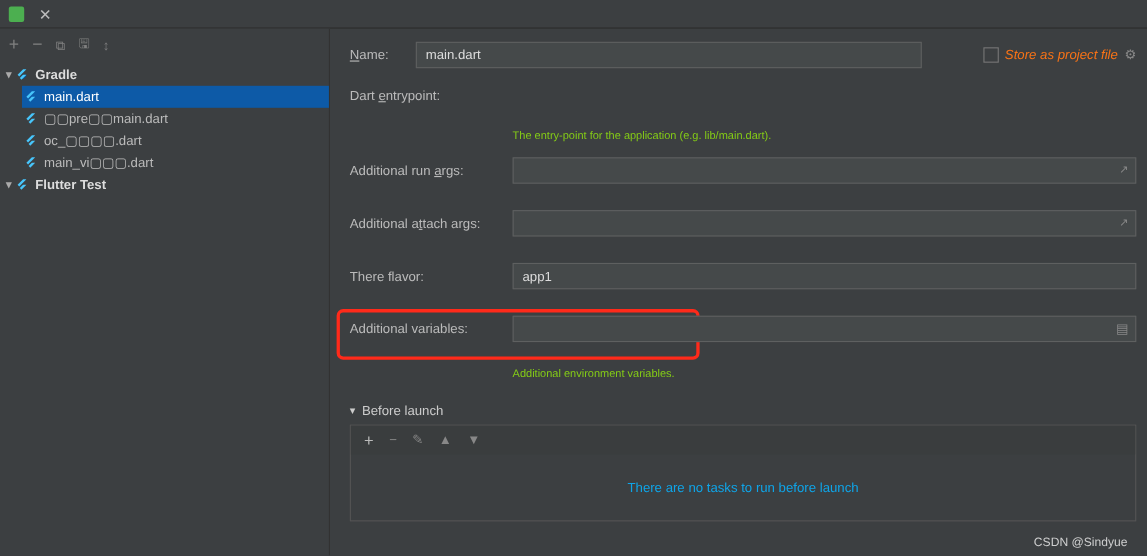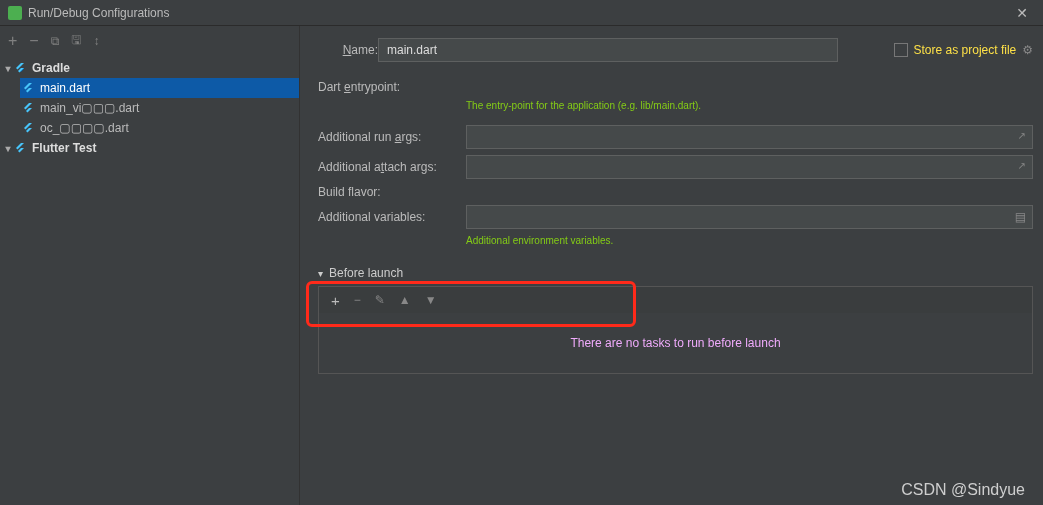--- a/index.html
+++ b/index.html
@@ -22,58 +22,57 @@
 .tree-node .label { margin-left: 2px; }
 .tree-node.group { font-weight: bold; color: #ddd; }
 .tree-node.group .flutter-icon { margin-right: 4px; }
 .tree-child { padding-left: 20px; }
 .tree-node.selected { background: #0d5aa7; color: #fff; }
 .tree-node.selected .label { color: #fff; }
 .flutter-icon { width: 12px; height: 12px; display: inline-block; margin-right: 4px; }
 
 .content { flex: 1; padding: 12px 10px 0 18px; overflow: hidden; }
 
-.row { display: flex; align-items: center; margin-bottom: 6px; }
+.row { display: flex; align-items: center; margin-bottom: 24px; }
 .row-label { width: 148px; color: #bbb; }
 .row-label .ul { text-decoration: underline; }
 .row-input { flex: 1; background: #45494a; border: 1px solid #5e6060; color: #ddd; height: 24px; padding: 2px 8px; display: flex; align-items: center; position: relative; }
 .row-input input { background: transparent; border: none; color: #ddd; width: 100%; outline: none; }
 .hint { color: #84cc16; margin-left: 148px; margin-bottom: 14px; font-size: 10px; }
 
 .name-row { display: flex; align-items: center; margin-bottom: 18px; }
-.name-row .row-label { width: 60px; text-align: right; }
+.name-row .row-label { width: 60px; }
 .name-row .row-input { width: 460px; flex: none; }
 .spacer { flex: 1; }
 .checkbox { width: 14px; height: 14px; border: 1px solid #777; margin-right: 6px; }
-.store-label { color: #fde047; margin-right: 6px; }
+.store-label { color: #f97316; margin-right: 6px; font-style: italic; }
 .gear { color: #888; }
 
 .expand-icon { position: absolute; right: 6px; top: 4px; color: #888; font-size: 10px; }
 .folder-icon { position: absolute; right: 6px; top: 4px; color: #888; }
 .list-icon { position: absolute; right: 6px; top: 4px; color: #888; }
 
 .highlight-box { position: absolute; border: 3px solid #ff2a1a; border-radius: 6px; pointer-events: none; }
 
 .before-launch { margin-top: 20px; }
 .bl-header { display: flex; align-items: center; color: #ccc; margin-bottom: 6px; }
 .bl-header .arrow { margin-right: 6px; font-size: 10px; }
 .bl-body { border: 1px solid #555; background: #3c3f41; }
 .bl-tools { height: 26px; display: flex; align-items: center; gap: 14px; padding: 0 12px; background: #3a3d3e; }
 .bl-tools span { color: #888; }
-.bl-empty { height: 60px; display: flex; align-items: center; justify-content: center; color: #f0abfc; }
-
-.watermark { position: absolute; right: 8px; bottom: 6px; color: #dedede; font-size: 16px; opacity: 0.9; }
+.bl-empty { height: 60px; display: flex; align-items: center; justify-content: center; color: #0ea5e9; }
+
+.watermark { position: absolute; right: 8px; bottom: 6px; color: #dedede; font-size: 11px; opacity: 0.9; }
 .content-wrap { position: relative; height: 100%; }
 </style>
 </head>
 <body>
 
 <div class="titlebar">
   <div class="titlebar-icon"></div>
-  <div class="titlebar-title">Run/Debug Configurations</div>
   <div class="titlebar-close">✕</div>
 </div>
 
 <div class="main">
   <div class="sidebar">
     <div class="toolbar">
       <span style="font-size:16px;">+</span>
       <span style="font-size:16px;">−</span>
       <span>⧉</span>
       <span>🖫</span>
@@ -95,28 +94,35 @@
               <path fill="#47c5fb" d="M14 2L4 12l3 3L20 2z"></path>
               <path fill="#47c5fb" d="M14 12L8 18l3 3 9-9z"></path>
             </svg>
           <span class="label">main.dart</span>
         </div>
         <div class="tree-node">
           <svg class="flutter-icon" viewBox="0 0 24 24">
               <path fill="#47c5fb" d="M14 2L4 12l3 3L20 2z"></path>
               <path fill="#47c5fb" d="M14 12L8 18l3 3 9-9z"></path>
             </svg>
+          <span class="label">▢▢pre▢▢main.dart</span>
+        </div>
+        <div class="tree-node">
+          <svg class="flutter-icon" viewBox="0 0 24 24">
+              <path fill="#47c5fb" d="M14 2L4 12l3 3L20 2z"></path>
+              <path fill="#47c5fb" d="M14 12L8 18l3 3 9-9z"></path>
+            </svg>
+          <span class="label">oc_▢▢▢▢.dart</span>
+        </div>
+        <div class="tree-node">
+          <svg class="flutter-icon" viewBox="0 0 24 24">
+              <path fill="#47c5fb" d="M14 2L4 12l3 3L20 2z"></path>
+              <path fill="#47c5fb" d="M14 12L8 18l3 3 9-9z"></path>
+            </svg>
           <span class="label">main_vi▢▢▢.dart</span>
-        </div>
-        <div class="tree-node">
-          <svg class="flutter-icon" viewBox="0 0 24 24">
-              <path fill="#47c5fb" d="M14 2L4 12l3 3L20 2z"></path>
-              <path fill="#47c5fb" d="M14 12L8 18l3 3 9-9z"></path>
-            </svg>
-          <span class="label">oc_▢▢▢▢.dart</span>
         </div>
       </div>
       <div class="tree-node group">
         <span class="arrow">▾</span>
         <svg class="flutter-icon" viewBox="0 0 24 24">
             <path fill="#47c5fb" d="M14 2L4 12l3 3L20 2z"></path>
             <path fill="#47c5fb" d="M14 12L8 18l3 3 9-9z"></path>
           </svg>
         <span class="label">Flutter Test</span>
       </div>
@@ -152,21 +158,24 @@
 
       <div class="row">
         <div class="row-label">Additional a<span class="ul">t</span>tach args:</div>
         <div class="row-input">
           <input value="" style="">
           <span class="expand-icon">↗</span>
         </div>
       </div>
 
       <div class="row">
-        <div class="row-label">Build flavor:</div>
+        <div class="row-label">There flavor:</div>
+        <div class="row-input">
+          <input value="app1" style="">
+        </div>
       </div>
 
       <div class="highlight-box" style="left:-12px; top:243px; width:330px; height:46px;"></div>
 
       <div class="row">
         <div class="row-label">Additional variables:</div>
         <div class="row-input">
           <input value="" style="">
           <span class="list-icon">▤</span>
         </div>

